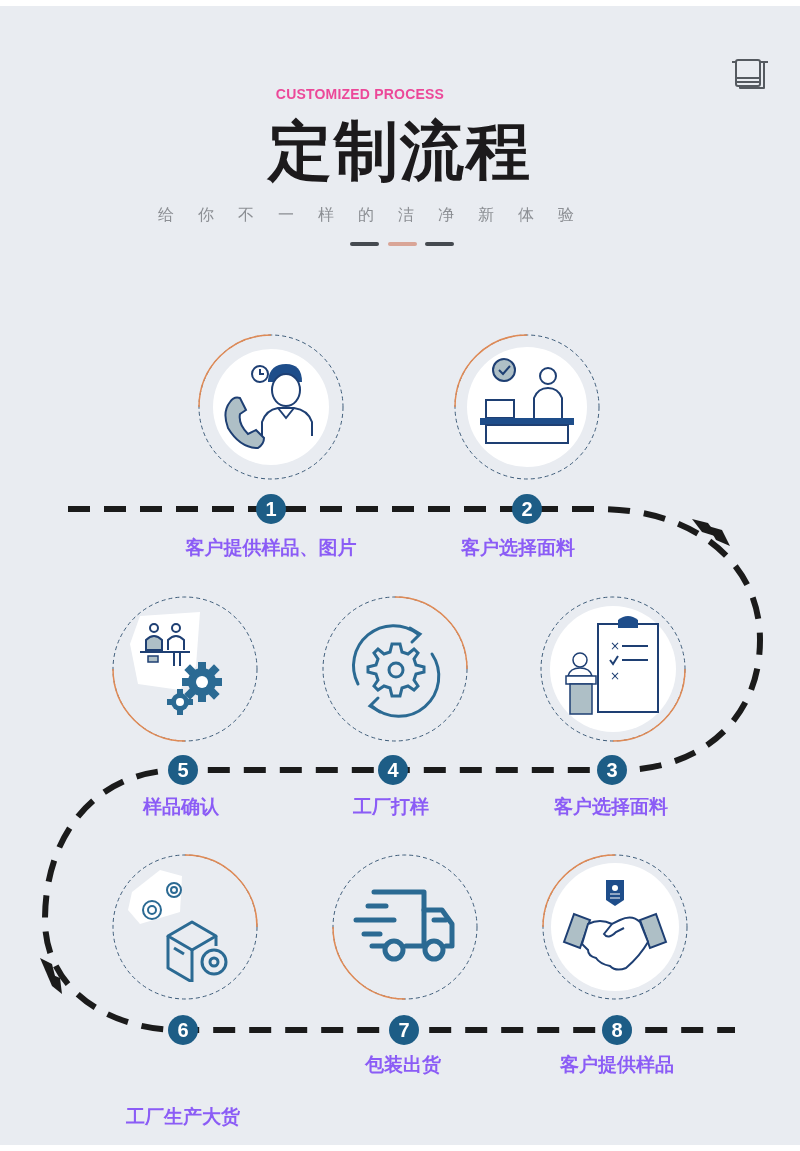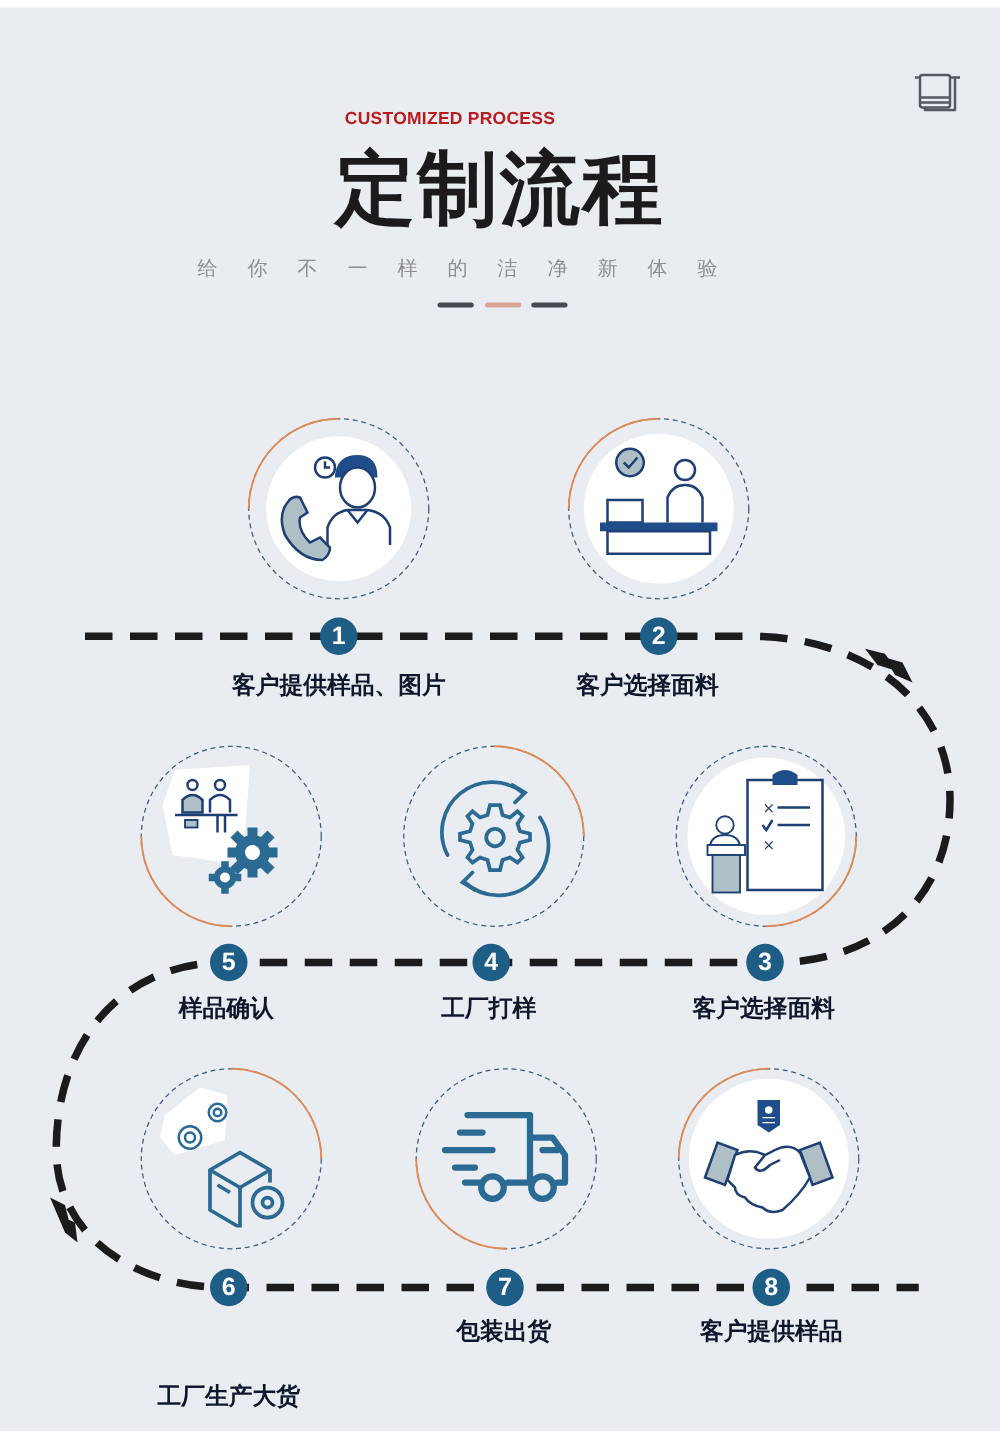--- a/index.html
+++ b/index.html
@@ -9,21 +9,21 @@
     font-family:"DejaVu Sans", sans-serif;
   }
   .page {
     position:absolute; left:0; top:6px; width:800px; height:1139px;
     background:#e9ecf1;
   }
   .towel-icon { position:absolute; left:728px; top:50px; width:44px; height:44px; }
   .subtitle-en {
     position:absolute; left:0; width:720px; top:86px; text-align:center;
     font-family:"Liberation Sans", sans-serif; font-weight:bold;
-    font-size:14px; color:#b91c1c; letter-spacing:0.2px;
+    font-size:14px; color:#ec4899; letter-spacing:0.2px;
   }
   .title {
     position:absolute; left:0; width:800px; top:108px; text-align:center;
     font-size:64px; font-weight:900; color:#1c1a1c; letter-spacing:2px;
     font-family:Liberation Serif, serif;
   }
   .tagline {
     position:absolute; left:0; width:732px; top:205px; text-align:center;
     font-size:16px; color:#8c8f94; letter-spacing:24px; padding-left:24px; box-sizing:border-box;
   }
@@ -32,21 +32,21 @@
   .step { position:absolute; width:150px; height:150px; }
   .step .ring { position:absolute; left:0; top:0; width:150px; height:150px; }
   .step .icon { position:absolute; left:20px; top:20px; width:110px; height:110px; }
   .badge {
     position:absolute; width:30px; height:30px; border-radius:50%;
     background:#1d5d86; color:#fff; font-family:"Liberation Sans", sans-serif;
     font-weight:bold; font-size:20px; line-height:30px; text-align:center;
   }
   .label {
     position:absolute; width:240px; text-align:center; font-size:19px; font-weight:bold;
-    color:#0f172a;
+    color:#8b5cf6;
   }
 </style>
 </head>
 <body>
 
 <div class="page"></div>
 
 <svg class="towel-icon" viewBox="0 0 44 44">
   <g fill="none" stroke="#555a60" stroke-width="2" stroke-linejoin="round">
     <rect x="8" y="10" width="24" height="26" rx="2"></rect>

